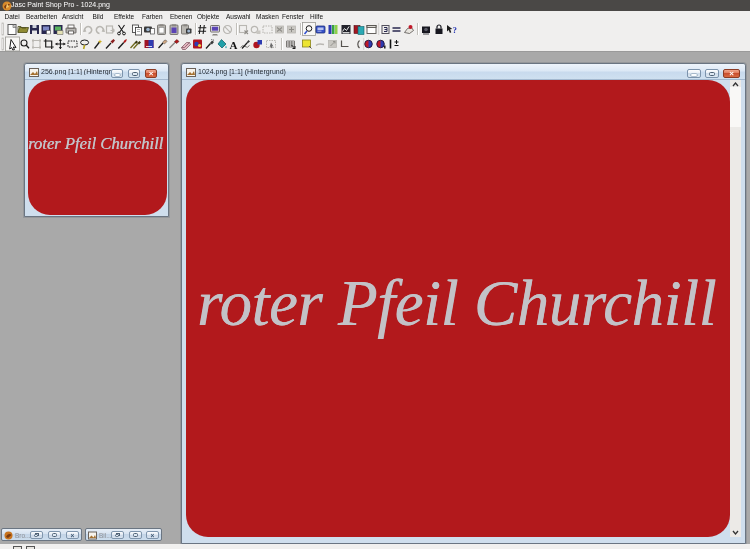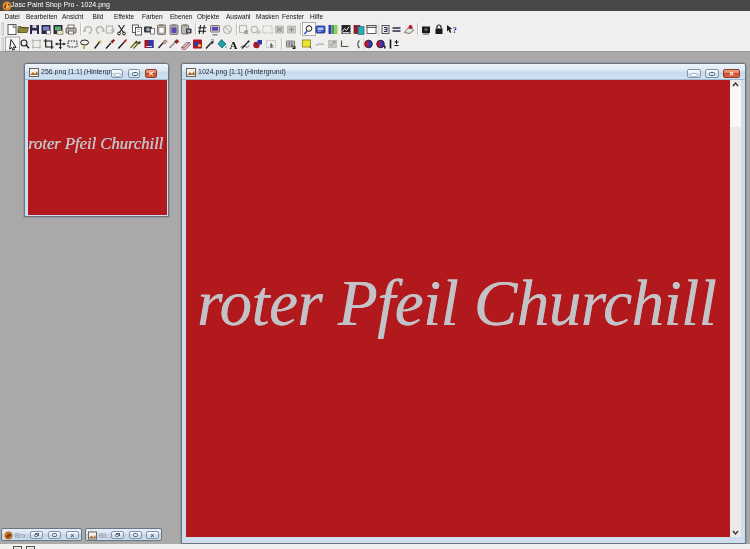--- a/index.html
+++ b/index.html
@@ -19,21 +19,21 @@
 .wtitle .ic { position:absolute; left:4px; top:3px; width:10px; height:10px; }
 .wtitle .txt { position:absolute; left:16px; top:4px; font-size:7px; color:#232a33; white-space:nowrap; }
 .btn { position:absolute; top:5px; height:9px; border:1px solid #7c93ac; border-radius:2px;
   background:linear-gradient(#fefefe, #e8eef6 45%, #cfdcea 50%, #dde8f2 100%); }
 .btn.close { background:linear-gradient(#f0a58c, #e07a5a 45%, #c94f2f 50%, #d96b42 100%); border-color:#8c3b24; }
 .glyph-min { position:absolute; left:25%; right:25%; top:3.5px; height:2.5px; border-radius:1.5px; background:#fafcfe; box-shadow:0 0 0 0.6px #7e93a9; }
 .glyph-sq { position:absolute; left:28%; top:1.5px; width:6px; height:4.5px; border:1.2px solid #4e6175; background:#dfe9f3; border-radius:1.5px; }
 .glyph-sq2 { position:absolute; left:45%; top:0.5px; width:4px; height:3px; border:1px solid #4e6175; }
 .glyph-x { position:absolute; width:100%; text-align:center; top:-1px; font-size:8px; font-weight:bold; color:#fff; line-height:9px; }
 .mglyph-x { position:absolute; width:100%; text-align:center; top:-0.5px; font-size:6.5px; font-weight:bold; color:#3b5671; line-height:8px; }
-.wbody { position:absolute; background:#b2191c; }
+.wbody { position:absolute; background:#b2191c;border-radius:22px; }
 .cantext { position:absolute; color:#c3c2c7; font-family:"Liberation Serif",serif; font-style:italic; white-space:nowrap; text-shadow:0.4px 0 0 #bdbcc1; }
 
 #vscroll { position:absolute; background:#eceae7; }
 #vscroll .thumb { position:absolute; left:0; width:100%; background:#f9f8f6; }
 
 .mini { position:absolute; height:13px; border:1px solid #6a7582; border-radius:2px;
   background:linear-gradient(#e7eef7, #d5e2f0 45%, #c3d4e7 50%, #cddeee 100%); }
 .mini .txt { position:absolute; left:13px; top:2.5px; font-size:6.5px; color:#8d9096; }
 .mini .mbtn { position:absolute; top:2px; width:13px; height:8px; border:1px solid #8096ad; border-radius:2px;
   background:linear-gradient(#fdfdfe,#dce6f1 50%,#ccd9e8 52%,#d8e3ef); }

